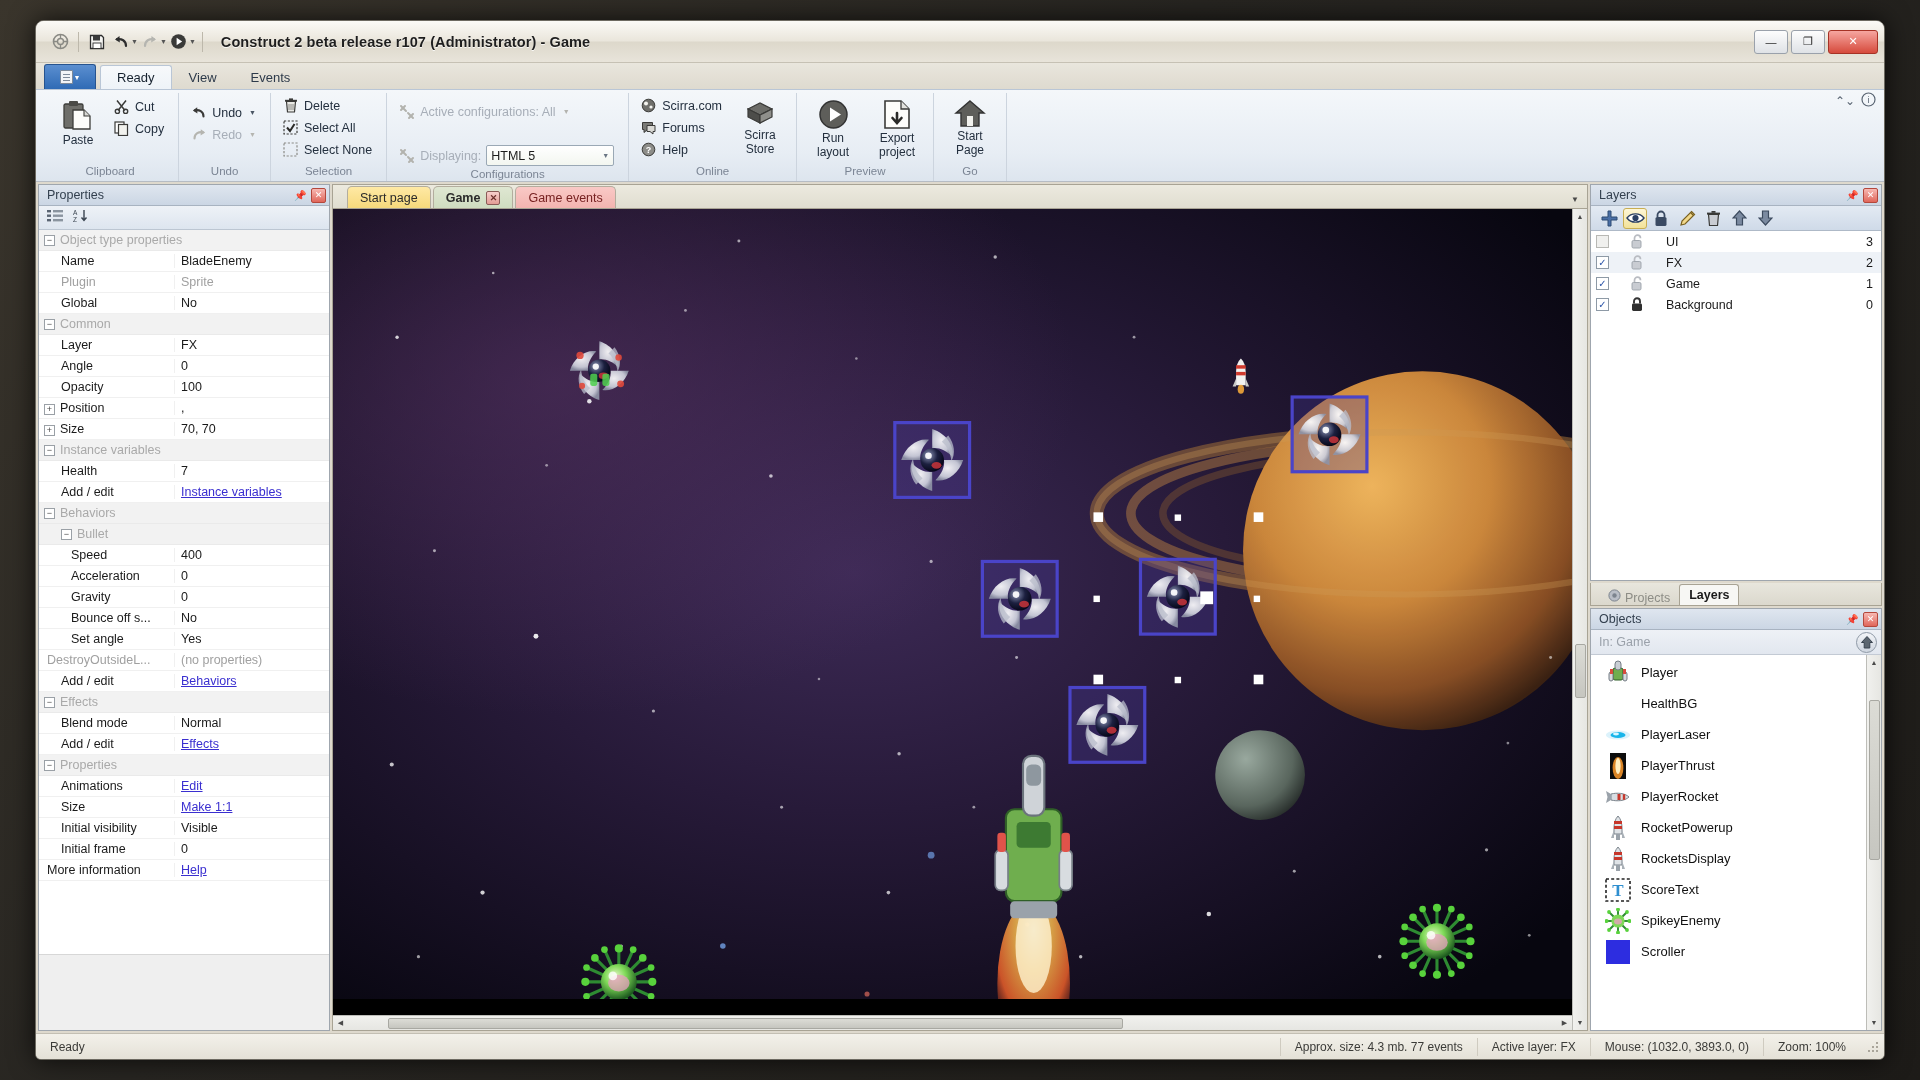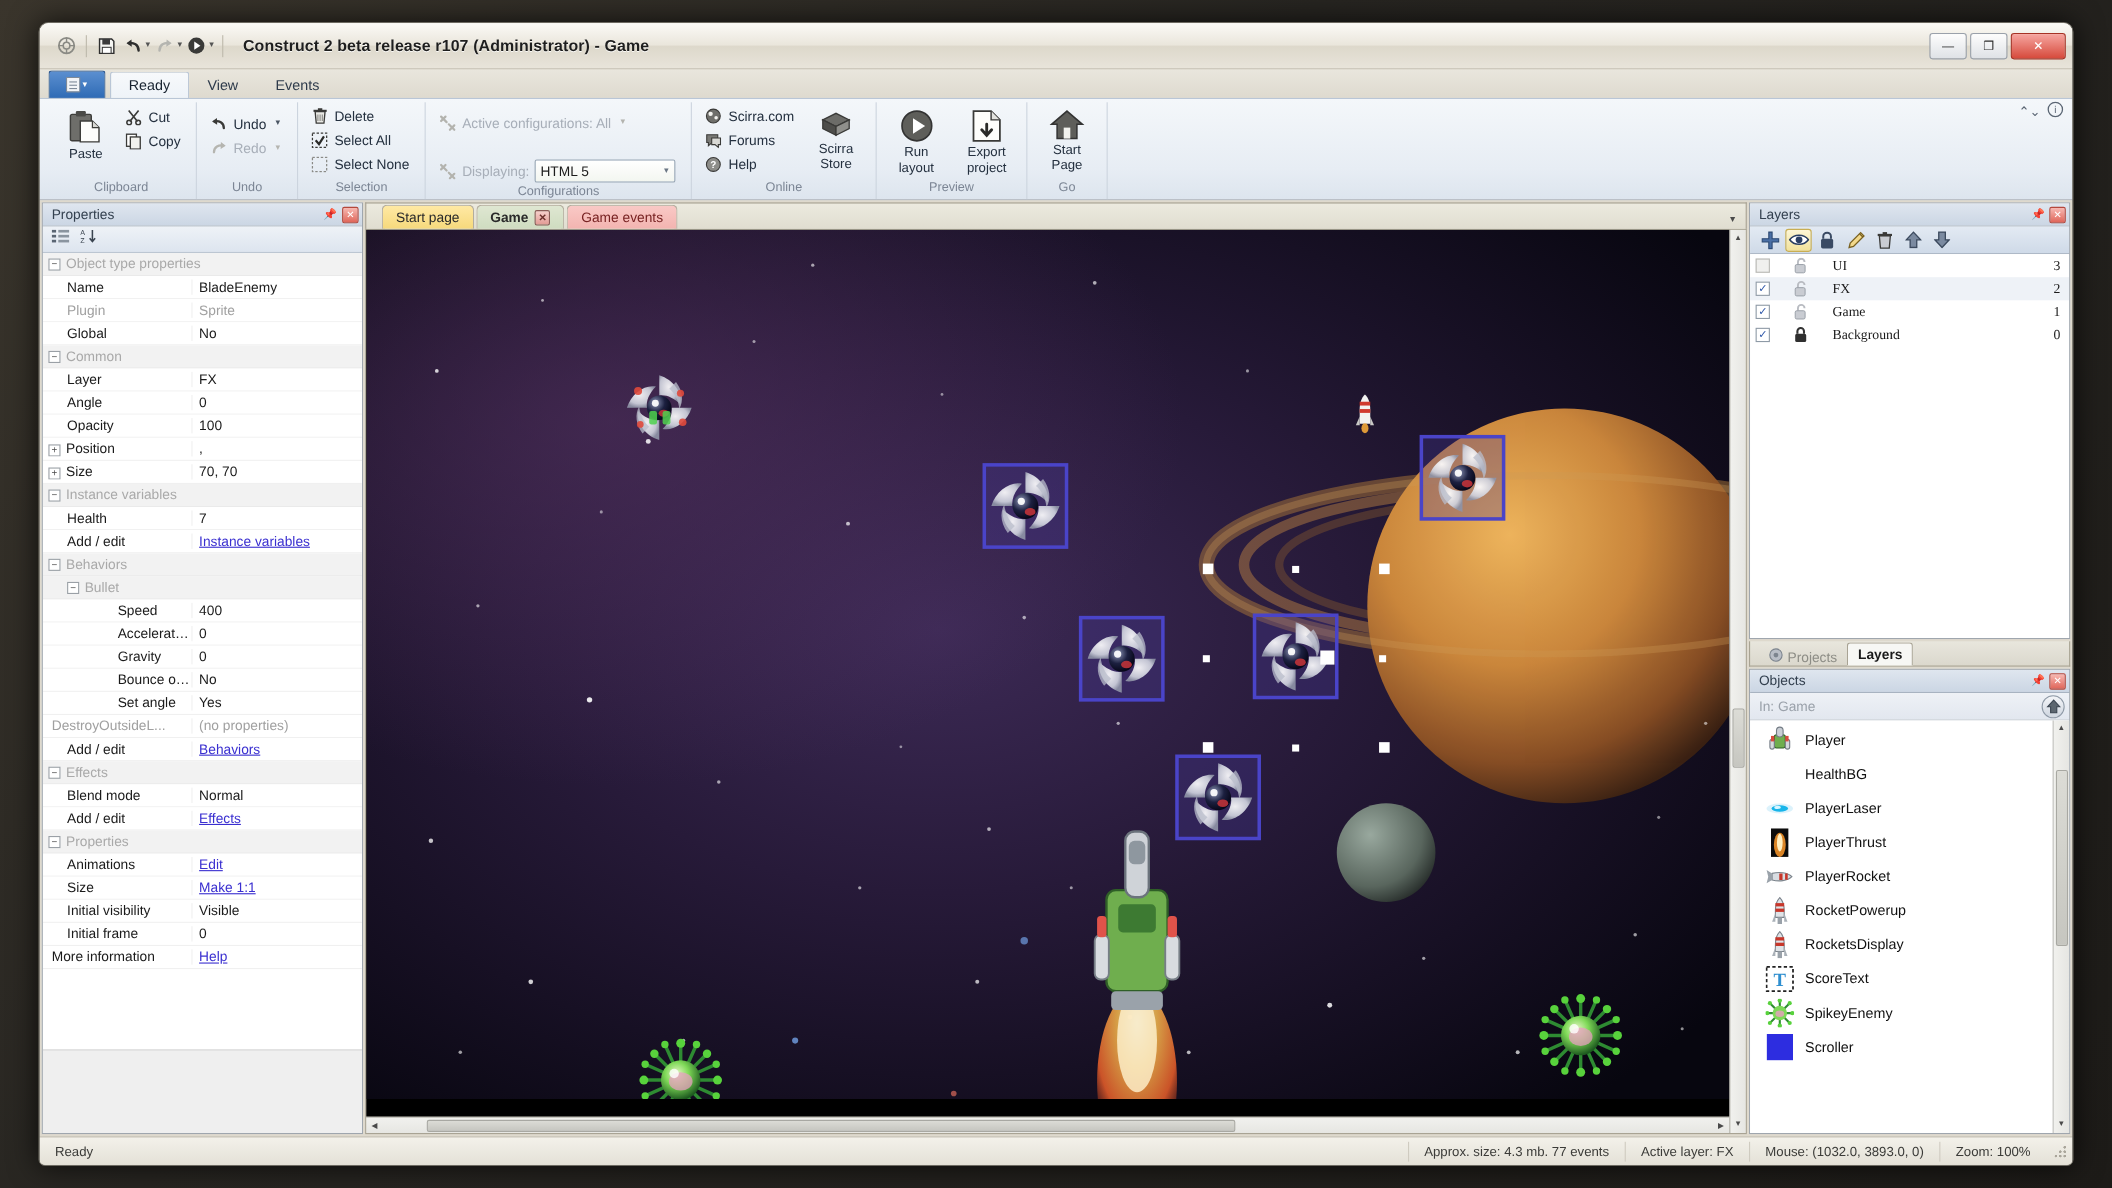--- a/index.html
+++ b/index.html
@@ -208,21 +208,21 @@
   .prop-row {
     display: flex; height: 21px; align-items: center;
     border-bottom: 1px solid #f0f0f0;
     background: #fff;
   }
   .prop-row .pname {
     width: 135px; flex: 0 0 135px;
     padding-left: 22px; color: #1a1a1a;
     white-space: nowrap; overflow: hidden; text-overflow: ellipsis;
   }
-  .prop-row .pname.ind2 { padding-left: 68px; }
+  .prop-row .pname.ind2 { padding-left: 32px; }
   .prop-row .pname.noind { padding-left: 8px; }
   .prop-row .pval {
     flex: 1; padding-left: 6px; color: #1a1a1a;
     border-left: 1px solid #f0f0f0;
     white-space: nowrap; overflow: hidden; text-overflow: ellipsis;
   }
   .prop-row.dim .pname, .prop-row.dim .pval { color: #a0a0a0; }
   .prop-row .link { color: #3a2fd0; text-decoration: underline; cursor: pointer; }
   .subcat {
     display: flex; align-items: center; gap: 5px;
@@ -309,21 +309,21 @@
   }
   .ltb-btn {
     width: 24px; height: 21px; display: flex;
     align-items: center; justify-content: center;
     border-radius: 3px; cursor: pointer;
   }
   .ltb-btn.on { background: linear-gradient(180deg,#fdf6d6,#f2e29a); border: 1px solid #c9ae52; }
   #layers-list { flex: 1; background: #fff; overflow: hidden; font-size: 12.5px; }
   .layer-row {
     display: flex; align-items: center; gap: 22px;
-    height: 21px; padding: 0 8px 0 5px; cursor: pointer; font-family: Liberation Serif, serif;
+    height: 21px; padding: 0 8px 0 5px; cursor: pointer;
   }
   .layer-row.sel { background: #eef2f7; }
   .layer-row .lname { color: #1a1a1a; }
   .layer-row .lnum { margin-left: auto; color: #1a1a1a; }
   .chk {
     width: 13px; height: 13px; flex: 0 0 13px;
     border: 1px solid #8e9aa6; background: #fff;
     display: flex; align-items: center; justify-content: center;
     font-size: 10px; color: #2c55a8; line-height: 1;
   }

